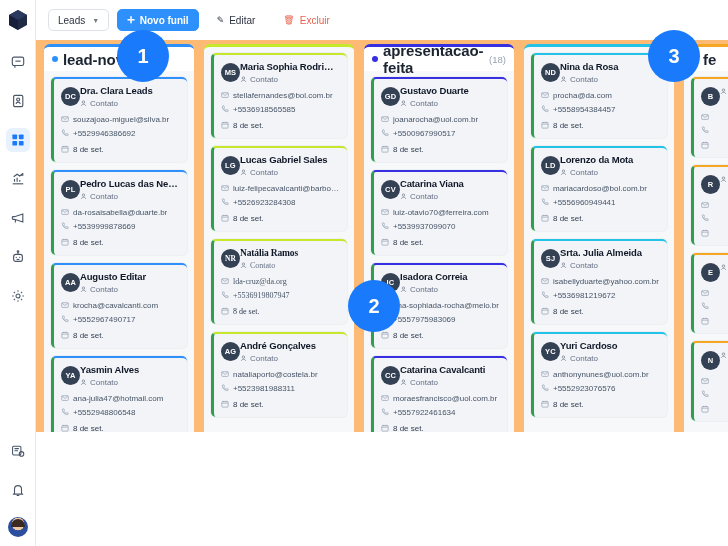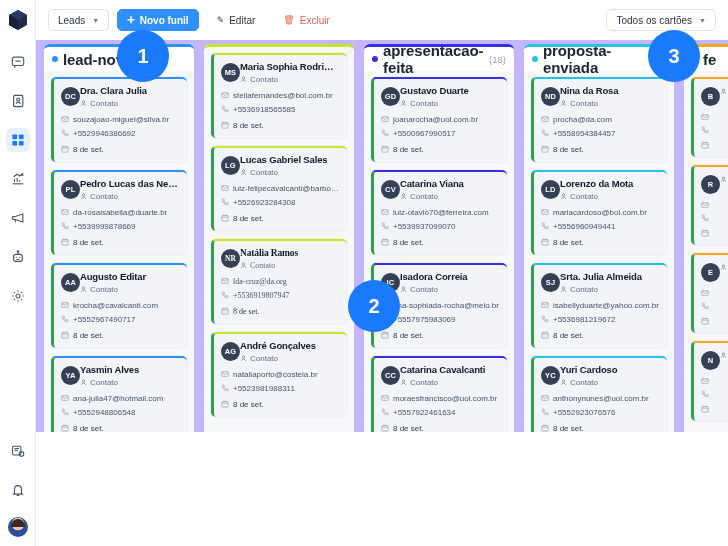--- a/index.html
+++ b/index.html
@@ -34,21 +34,21 @@
     width: 20px; height: 20px; border-radius: 50%;
     background: radial-gradient(circle at 50% 35%, #f0c8a0 0 38%, #2b4f9e 40% 100%);
     margin-bottom: 9px; overflow:hidden; position:relative;
   }
   .avatar-nav::after {
     content: ""; position: absolute; left: 3px; top: 2px; width: 14px; height: 8px;
     border-radius: 7px 7px 0 0; background: #3a2a22;
   }
 
   
-  .main { flex: 1 1 auto; height: 432px; position: relative; background: #c4b5fd;
+  .main { flex: 1 1 auto; height: 432px; position: relative; background: #fdba74;
           display: flex; flex-direction: column; overflow: hidden; }
 
   .toolbar {
     height: 40px; flex: 0 0 40px; display: flex; align-items: center;
     padding: 0 12px; gap: 8px; background: #fff;
   }
   .btn {
     height: 22px; border: 1px solid #dfe3e8; border-radius: 5px;
     background: #fff; color: #2c3240; font-size: 10px;
     display: inline-flex; align-items: center; gap: 5px;
@@ -209,41 +209,35 @@
         <span>Novo funil</span>
       </div>
       <div class="btn" style="border-color:transparent;">
         <span class="ic">✎</span>
         <span>Editar</span>
       </div>
       <div class="btn danger" style="border-color:transparent;">
         <span class="ic">🗑</span>
         <span>Excluir</span>
       </div>
-      <div class="toolbar-right">
-        <div class="btn">
-          <span>Todos os cartões</span>
-          <span class="caret">▼</span>
-        </div>
-      </div>
     </div>
 
     <div class="board" id="board">
         <div class="column" style="border-top-color: rgb(46, 144, 250);">
           <div class="col-head">
             <span class="col-dot" style="background:#2e90fa"></span>
             <span class="col-name">lead-novo</span>
             <span class="col-count">(15)</span>
           </div>
           <div class="col-body">
             <div class="card" style="border-top-color: rgb(46, 144, 250); border-left-color: rgb(47, 158, 79);">
               <div class="card-head">
                 <div class="card-av">DC</div>
                 <div style="min-width:0;flex:1">
-                  <div class="card-name card-txt">Dra. Clara Julia</div>
+                  <div class="card-name card-txt">Dra. Clara Leads</div>
                   <div class="card-sub">
                     <span class="gl">
                       <svg width="7" height="7" viewBox="0 0 12 12" fill="none" stroke="currentColor" stroke-width="1.1">
                         <circle cx="6" cy="3.6" r="2.1"></circle>
                         <path d="M2.2 10.2c.6-2 2-2.9 3.8-2.9s3.2.9 3.8 2.9"></path>
                       </svg>
                     </span>
                     <span class="card-txt">Contato</span>
                   </div>
                 </div>
@@ -757,25 +751,20 @@
                     <rect x="1.3" y="2.2" width="9.4" height="8.5" rx="1.2"></rect>
                     <path d="M1.3 4.7h9.4M4 1.3v1.8M8 1.3v1.8"></path>
                   </svg>
                 </span>
                 <span class="card-txt">8 de set.</span>
               </div>
             </div>
           </div>
         </div>
         <div class="column" style="border-top-color: rgb(34, 195, 230);">
-          <div class="col-head">
-            <span class="col-dot" style="background:#22c3e6"></span>
-            <span class="col-name">proposta-enviada</span>
-            <span class="col-count">(9)</span>
-          </div>
           <div class="col-body">
             <div class="card" style="border-top-color: rgb(34, 195, 230); border-left-color: rgb(47, 158, 79);">
               <div class="card-head">
                 <div class="card-av">ND</div>
                 <div style="min-width:0;flex:1">
                   <div class="card-name card-txt">Nina da Rosa</div>
                   <div class="card-sub">
                     <span class="gl">
                       <svg width="7" height="7" viewBox="0 0 12 12" fill="none" stroke="currentColor" stroke-width="1.1">
                         <circle cx="6" cy="3.6" r="2.1"></circle>

